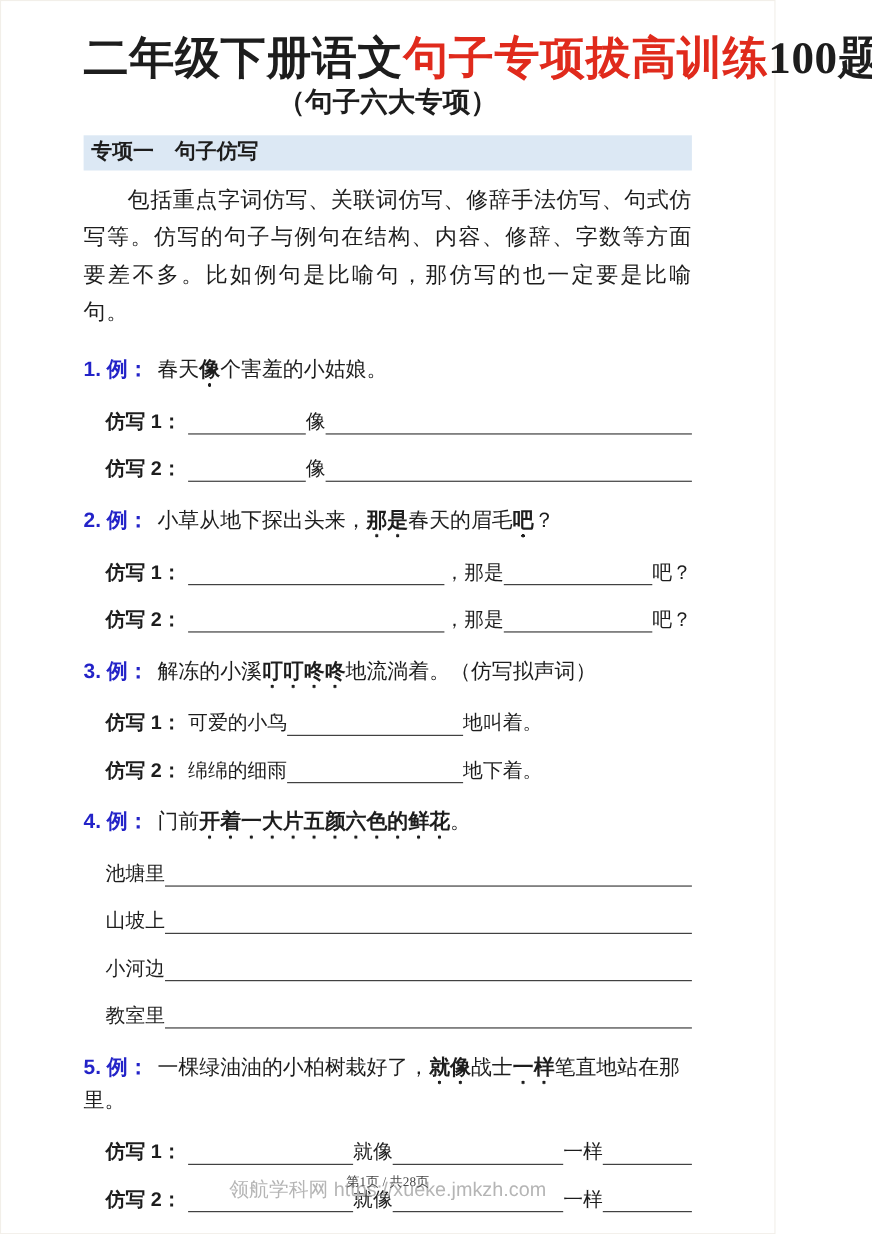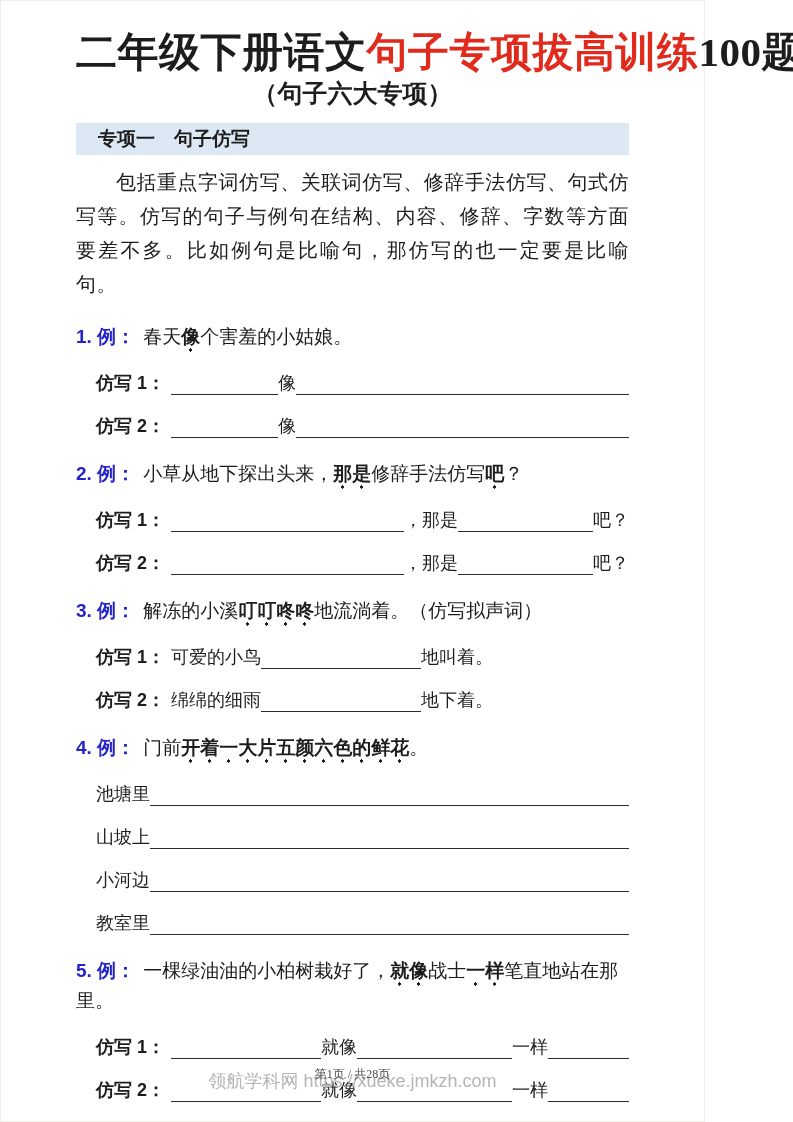--- a/index.html
+++ b/index.html
@@ -13,21 +13,21 @@
   .page{position:relative;width:705px;height:1122px;padding:26px 75px 0 75px;
         border:1px solid #f2efe9;}
   
   .doc-title{font-size:41px;line-height:50px;font-weight:bold;text-align:center;
              letter-spacing:0.5px;white-space:nowrap;}
   .doc-title .t-red{color:var(--red);}
   .doc-subtitle{font-size:25px;line-height:30px;font-weight:bold;text-align:center;margin-top:2px;}
   
   .section-bar{margin-top:14px;height:32px;line-height:32px;background:var(--bar);
                font-family:"Liberation Sans","DejaVu Sans",sans-serif;
-               font-weight:bold;font-size:19px;padding-left:22px;}
+               font-weight:bold;font-size:19px;padding-left:7px;}
   
   .intro{margin-top:10px;font-size:20px;line-height:34px;text-indent:2em;
          text-align:justify;letter-spacing:0.5px;}
   
   .question{margin-top:21px;}
   .q-head{font-size:19px;line-height:30px;}
   .q-tag{color:var(--blue);font-weight:bold;
          font-family:"Liberation Sans","DejaVu Sans",sans-serif;margin-right:8px;}
   .q-head .b{font-weight:bold;}
   .em{background-image:radial-gradient(circle at 50% 50%, var(--ink) 1.5px, transparent 1.8px);
@@ -74,21 +74,21 @@
           <span class="blank fill"></span>
         </div>
         <div class="a-line">
           <span class="a-lbl">仿写 2：</span>
           <span class="blank" style="width: 107px;"></span>
           <span class="a-text">像</span>
           <span class="blank fill"></span>
         </div>
       </div>
       <div class="question">
-        <div class="q-head"><span class="q-tag">2. 例：</span><span>小草从地下探出头来，</span><span class="b em">那是</span><span>修辞手法仿写</span><span class="b em">吧</span><span>？</span></div>
+        <div class="q-head"><span class="q-tag">2. 例：</span><span>小草从地下探出头来，</span><span class="b em">那是</span><span>春天的眉毛</span><span class="b em">吧</span><span>？</span></div>
         <div class="a-line">
           <span class="a-lbl">仿写 1：</span>
           <span class="blank fill"></span>
           <span class="a-text">，那是</span>
           <span class="blank" style="width: 135px;"></span>
           <span class="a-text">吧？</span>
         </div>
         <div class="a-line">
           <span class="a-lbl">仿写 2：</span>
           <span class="blank fill"></span>

